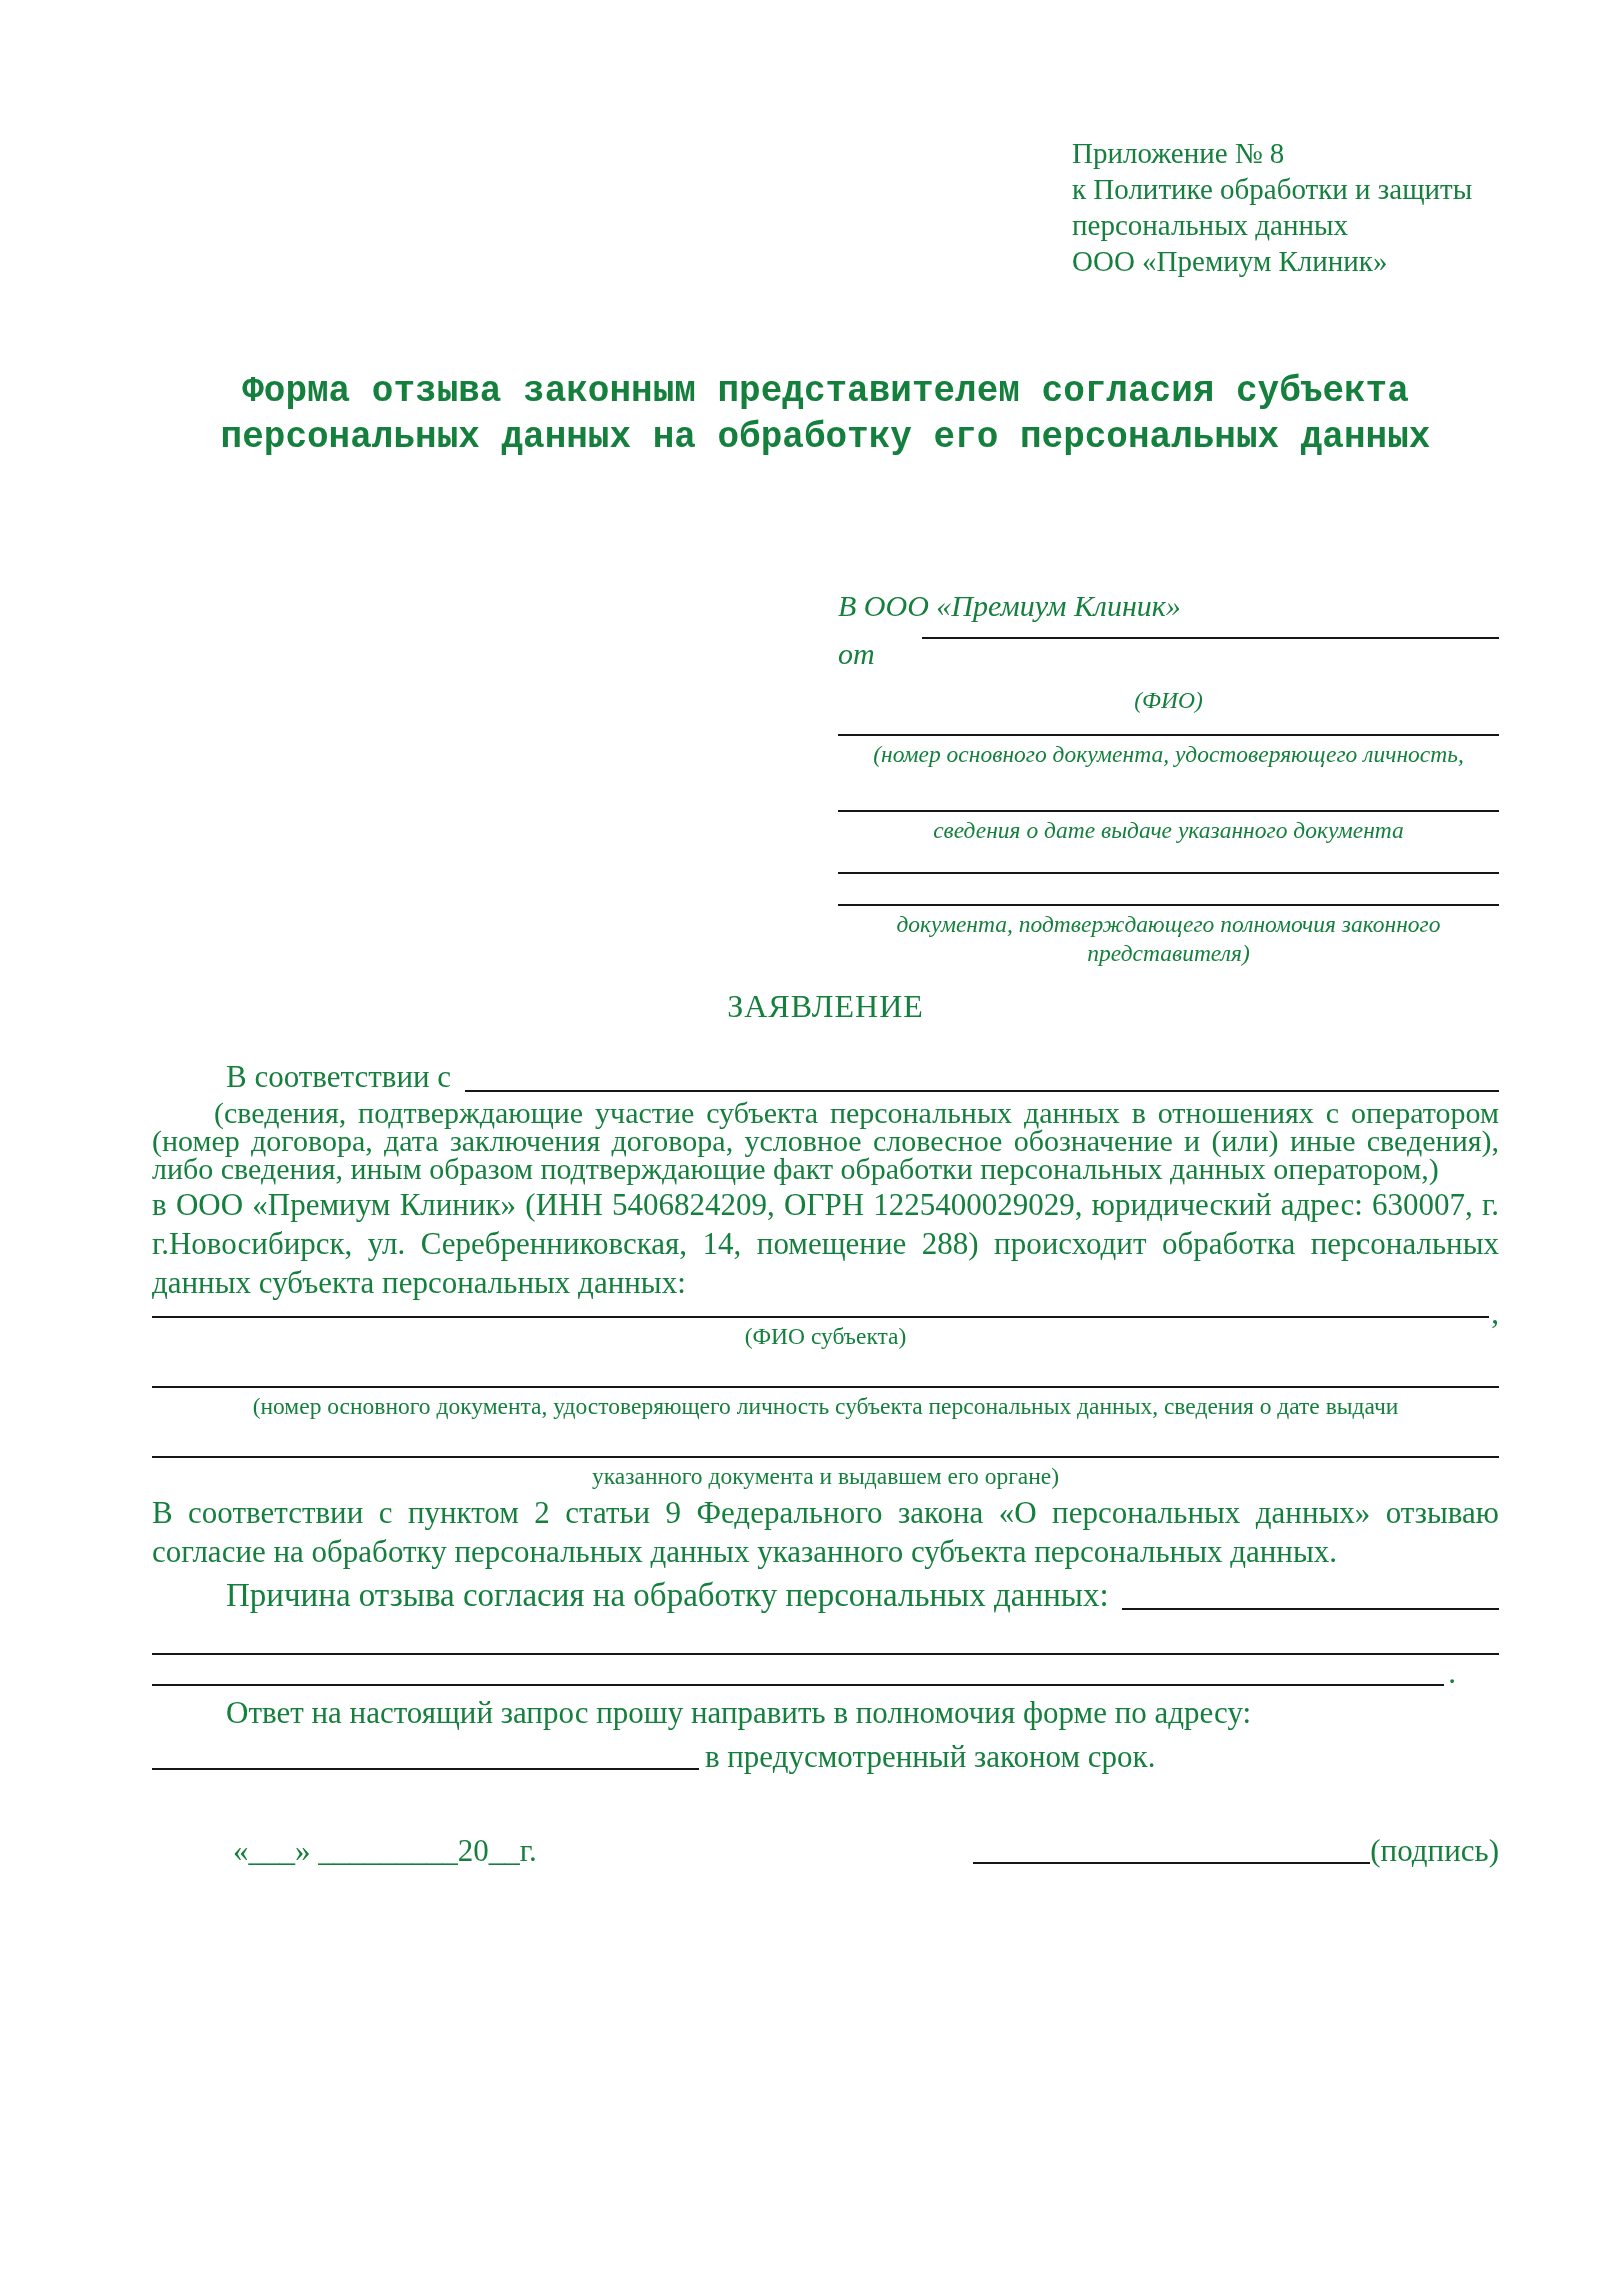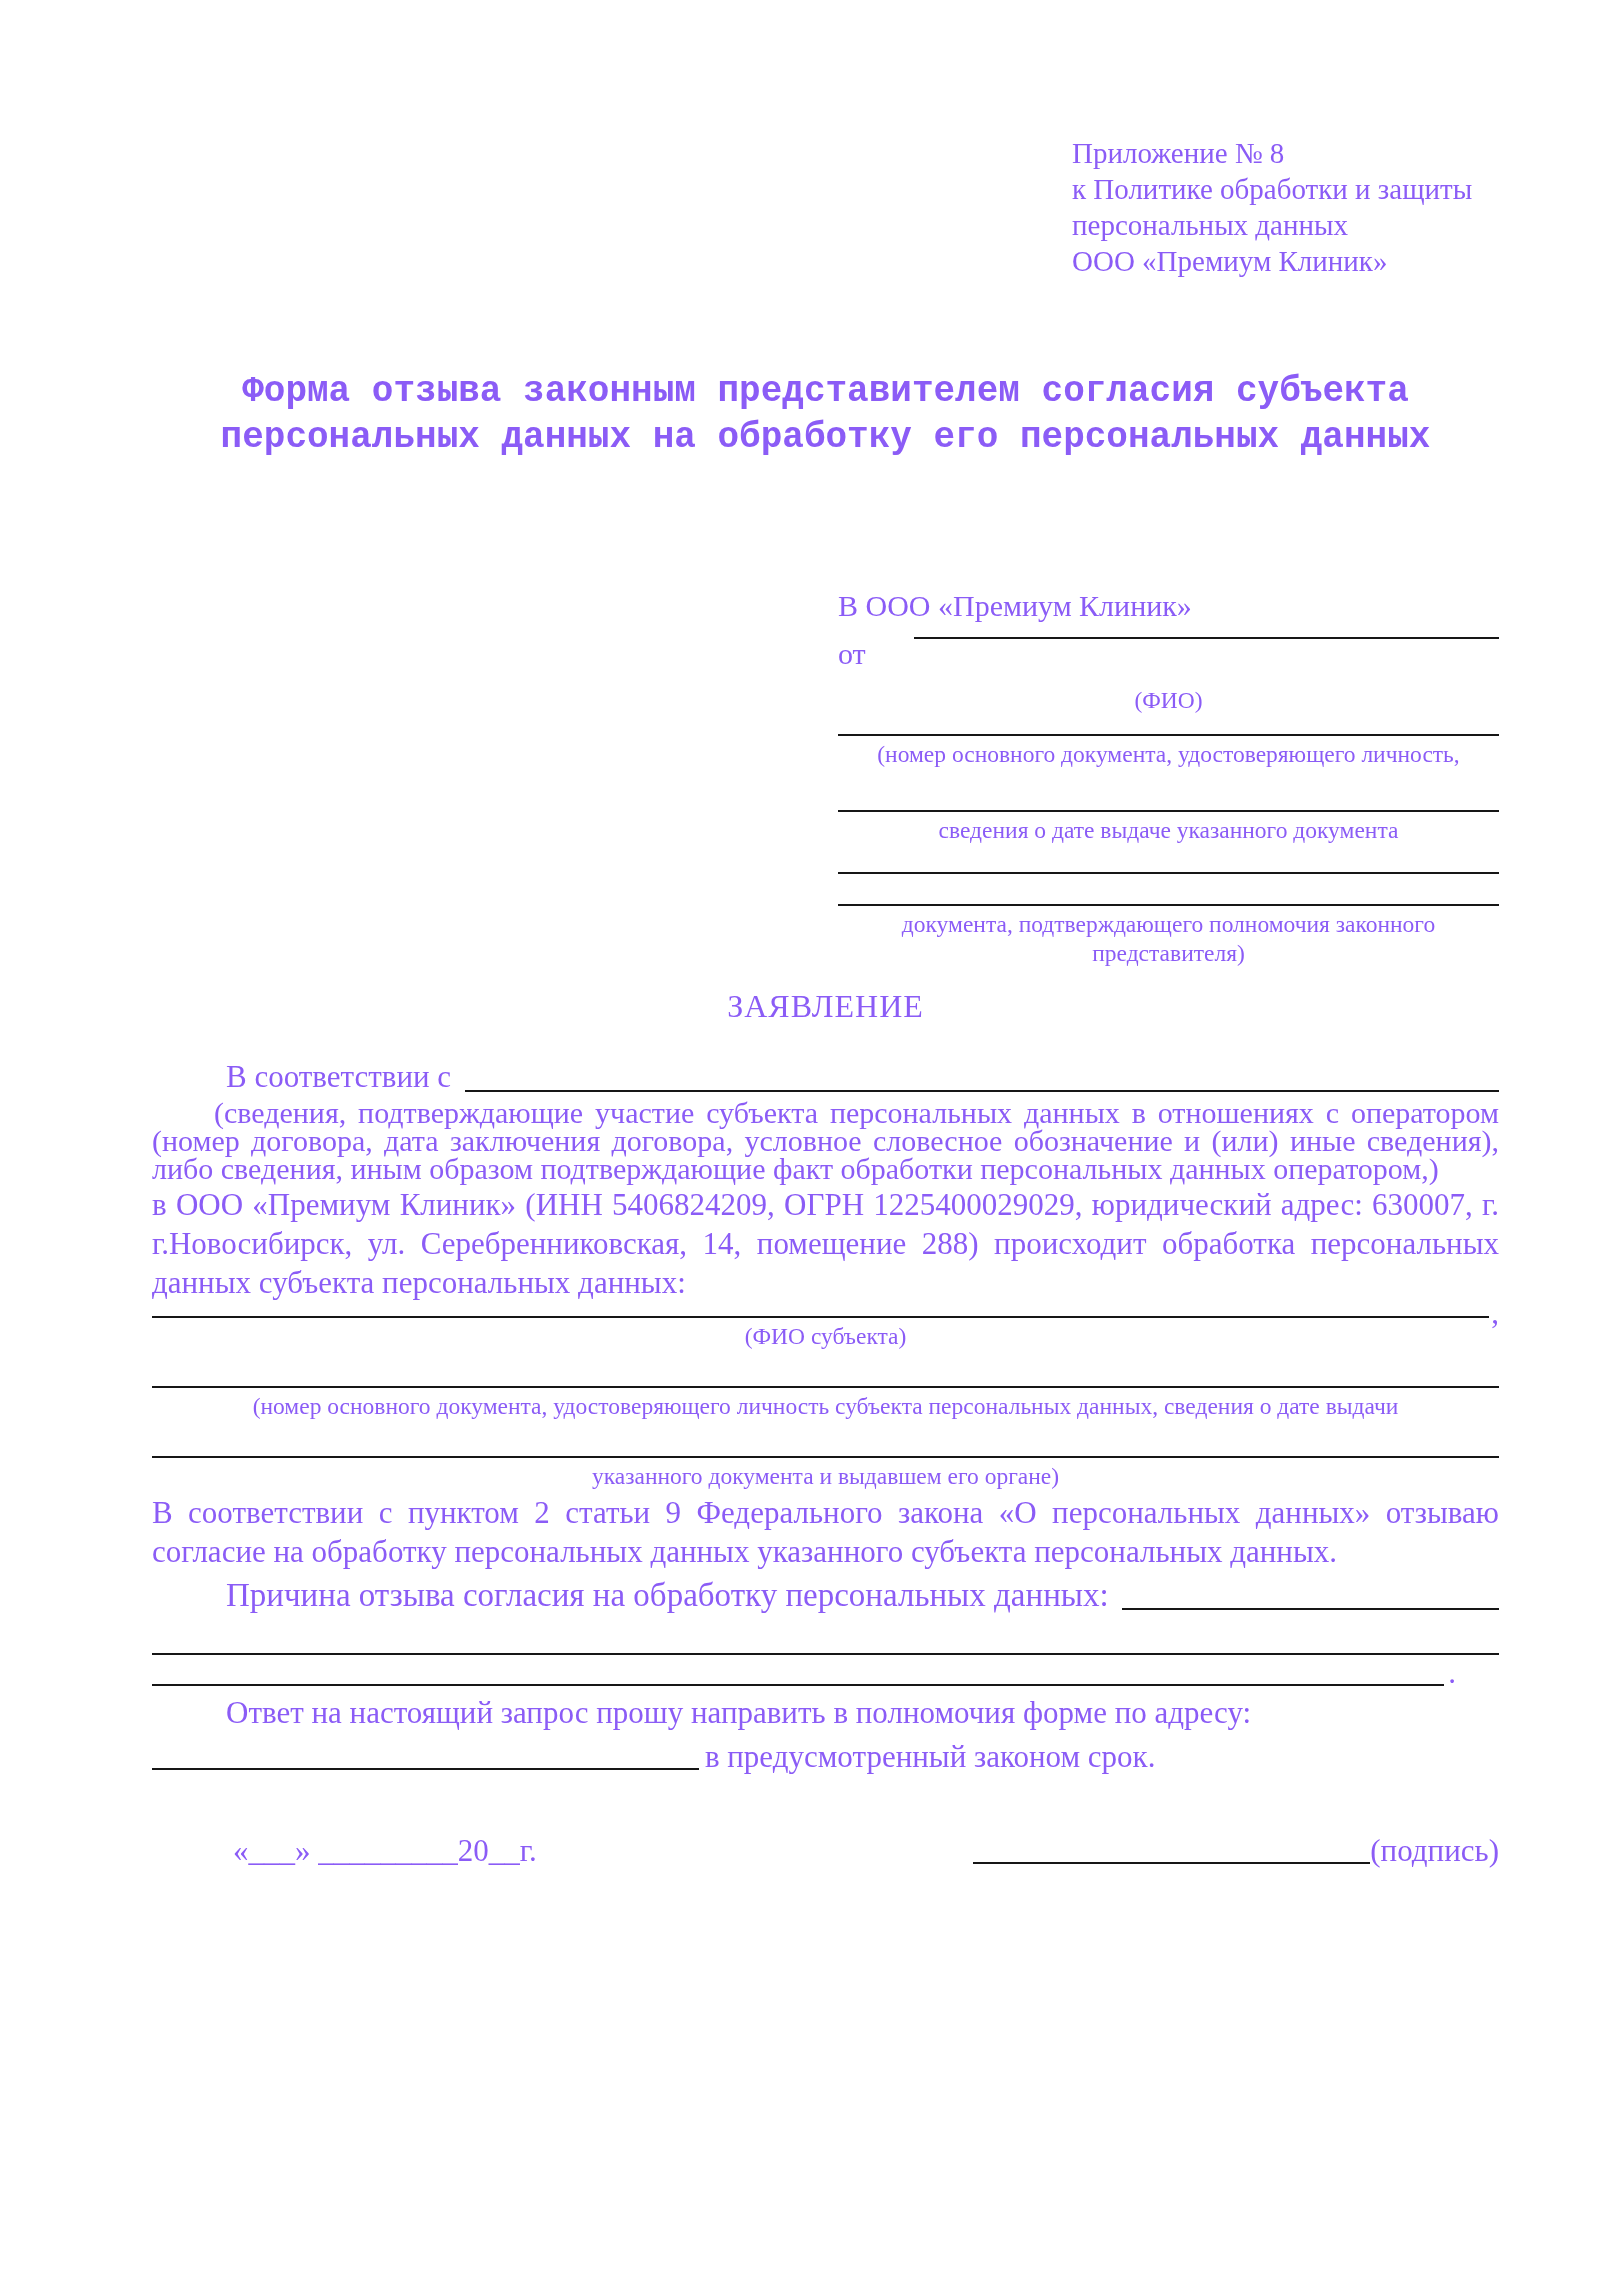--- a/index.html
+++ b/index.html
@@ -1,31 +1,31 @@
 <!DOCTYPE html>
 <html lang="ru"><head>
 <meta charset="utf-8">
 <style>
   html,body{margin:0;padding:0;background:#ffffff;}
   .page{
     position:relative;
     width:1621px;height:2293px;
     background:#ffffff;
-    color:#8b5cf6;
+    color:#15803d;
     font-family:"Liberation Serif","DejaVu Serif",serif;
     box-sizing:border-box;
     padding:135px 122px 0 152px;
     overflow:hidden;
   }
   
   .appendix{width:427px;margin-left:auto;font-size:29px;line-height:36px;}
   
   .doc-title{margin:90px 0 0;text-align:center;font-weight:bold;font-size:36px;line-height:46px;font-family:Liberation Mono, monospace;}
   
-  .addressee{margin-top:125px;margin-left:686px;font-size:30px;}
+  .addressee{margin-top:125px;margin-left:686px;font-size:30px;font-style:italic;}
   .addr-to{line-height:39px;}
   .from-row{display:flex;align-items:flex-start;margin-top:11.8px;height:45px;gap:36px;}
   .from-row .fill{flex:1;border-bottom:2.9px solid #161616;margin-left:11.8px;margin-bottom:3.9px;}
   .cap{font-size:23.5px;line-height:29px;text-align:center;padding-top:3.9px;}
   .u1{border-bottom:2.9px solid #161616;height:19.6px;}
   .u2{border-bottom:2.9px solid #161616;height:41px;}
   .u3{border-bottom:2.9px solid #161616;height:27.4px;}
   .u4{border-bottom:2.9px solid #161616;height:30px;}
   
   .stmt-heading{margin-top:17.6px;text-align:center;font-size:32px;line-height:41px;letter-spacing:1px;}

